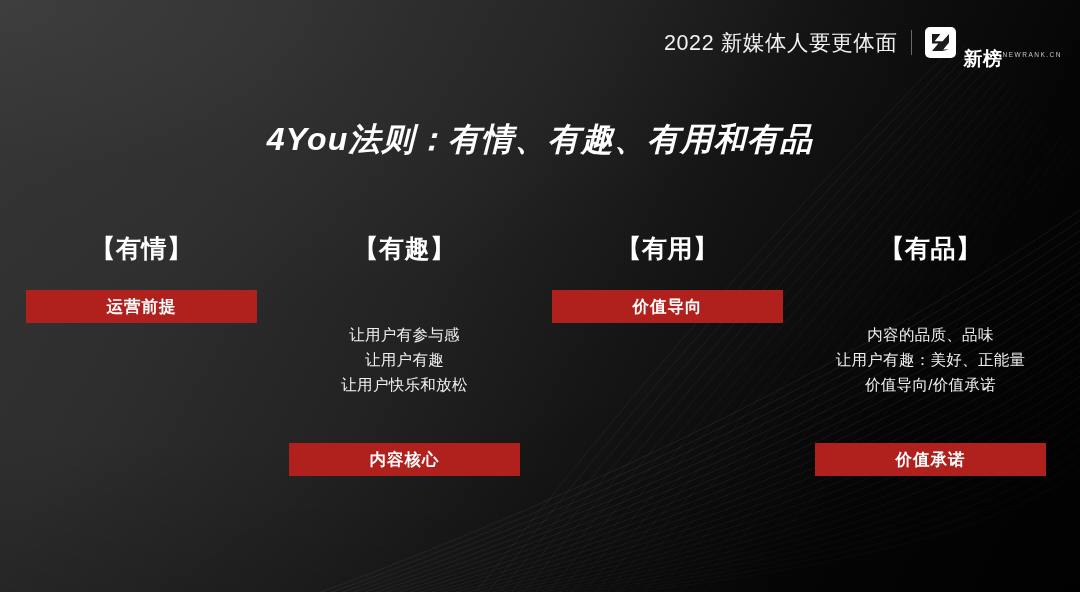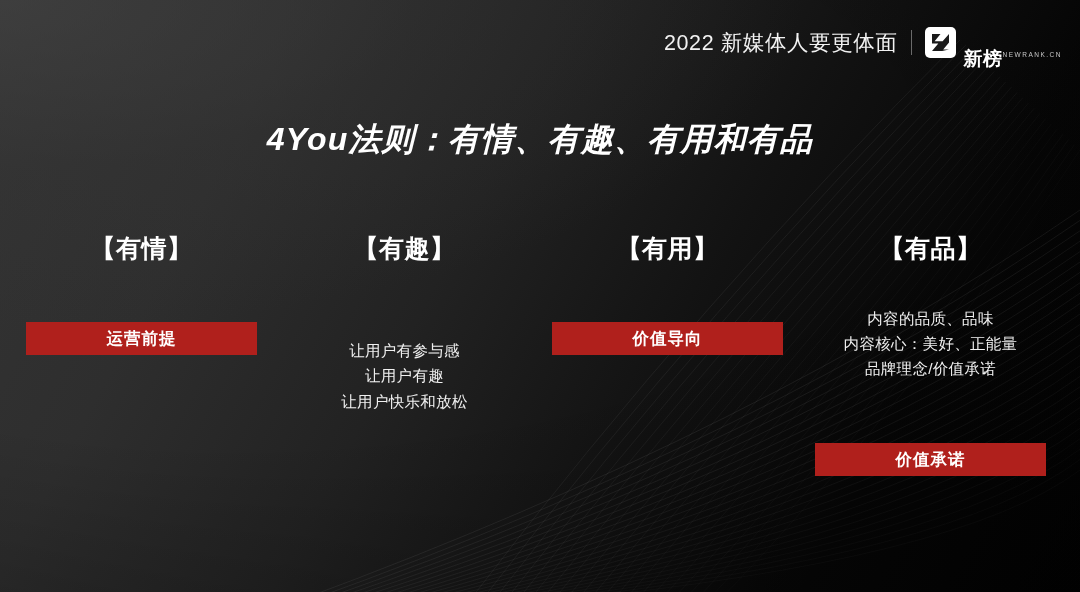--- a/index.html
+++ b/index.html
@@ -129,21 +129,20 @@
   .col-badge {
     height:33px;
     background:#b0201c;
     color:#ffffff;
     font-size:16.5px;
     font-weight:700;
     letter-spacing:1px;
     display:flex;
     align-items:center;
     justify-content:center;
-    margin-top:32px;
   }
 </style>
 </head>
 <body>
 
 <div class="slide">
 
   <svg class="bg-curves" viewBox="0 0 1080 592" preserveAspectRatio="none" aria-hidden="true">
     <g id="fan-a">
         <path d="M 300 600 Q 760 430 1080 210" stroke-width="0.9" stroke-opacity="0.085"></path>
@@ -225,31 +224,32 @@
       <div class="col-badge">运营前提</div>
     </div>
 
     <div class="col">
       <div class="col-head">【有趣】</div>
       <div class="col-body">
         <div class="col-line">让用户有参与感</div>
         <div class="col-line">让用户有趣</div>
         <div class="col-line">让用户快乐和放松</div>
       </div>
+      <div class="col-badge">内容核心</div>
     </div>
 
     <div class="col">
       <div class="col-head">【有用】</div>
       <div class="col-badge">价值导向</div>
     </div>
 
     <div class="col">
       <div class="col-head">【有品】</div>
       <div class="col-body">
         <div class="col-line">内容的品质、品味</div>
-        <div class="col-line">内容核心：美好、正能量</div>
-        <div class="col-line">品牌理念/价值承诺</div>
+        <div class="col-line">让用户有趣：美好、正能量</div>
+        <div class="col-line">价值导向/价值承诺</div>
       </div>
       <div class="col-badge">价值承诺</div>
     </div>
 
   </div>
 </div>
 
 </body></html>

